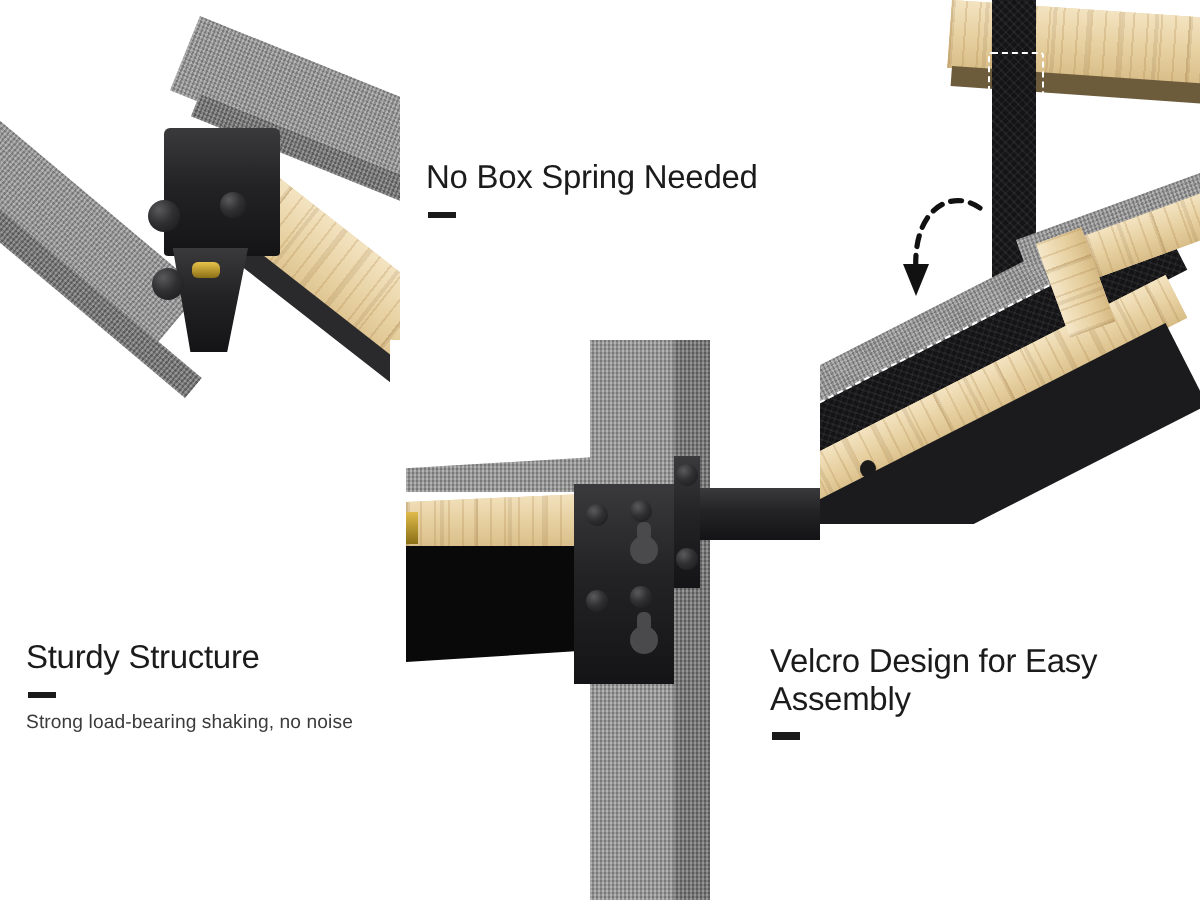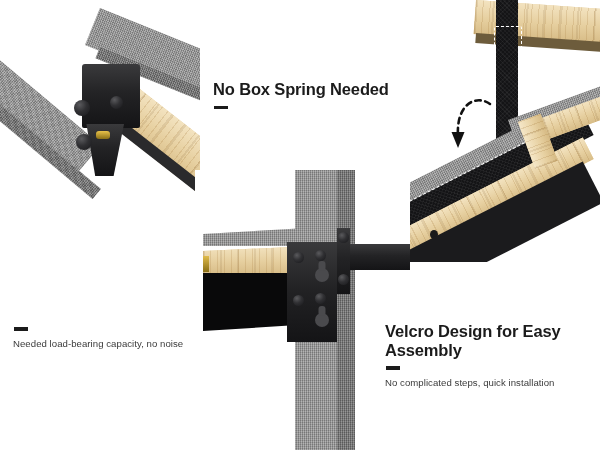--- a/index.html
+++ b/index.html
@@ -48,21 +48,21 @@
       repeating-linear-gradient(45deg,rgba(255,255,255,.05) 0 1px,rgba(0,0,0,0) 1px 3px),
       repeating-linear-gradient(-45deg,rgba(255,255,255,.04) 0 1px,rgba(0,0,0,0) 1px 3px);
   }
   .bolt{position:absolute;border-radius:50%;background:radial-gradient(circle at 35% 30%,#5a5a5d 0%,#303033 45%,#17171a 100%);}
   .keyhole{position:absolute;background:#4a4a4d;border-radius:50%;}
   .keyhole:after{content:"";position:absolute;left:50%;transform:translateX(-50%);top:-7px;width:7px;height:10px;background:#4a4a4d;border-radius:3px;}
 
   
   .block{position:absolute;}
   .title{
-    font-size:16.5px;font-weight:bold;color:#1b1b1b;
+    font-size:16.5px;font-weight:normal;color:#1b1b1b;
     letter-spacing:-.15px;line-height:18.5px;margin:0;
   }
   .rule{width:14px;height:3.5px;background:#1b1b1b;margin:7px 0 7px 1px;}
   .sub{font-size:9.6px;color:#3b3b3b;line-height:12px;margin:0;letter-spacing:.05px;}
 </style>
 </head>
 <body>
 
 <div class="stage">
 
@@ -163,23 +163,23 @@
     <div style="position:absolute;left:8px;top:86px;width:6px;height:16px;
                 background:linear-gradient(180deg,#e0bb4b,#8a6f16);"></div>
   </div>
 
   <div class="block" style="left:213px;top:80px;width:215px;">
     <div class="title">No Box Spring Needed</div>
     <div class="rule"></div>
   </div>
 
   <div class="block" style="left:13px;top:320px;width:200px;">
+    <div class="title">Sturdy Structure</div>
     <div class="rule"></div>
-    <div class="sub">Needed load-bearing capacity, no noise</div>
+    <div class="sub">Strong load-bearing shaking, no noise</div>
   </div>
 
   <div class="block" style="left:385px;top:322px;width:190px;">
     <div class="title">Velcro Design for Easy Assembly</div>
     <div class="rule"></div>
-    <div class="sub">No complicated steps, quick installation</div>
   </div>
 
 </div>
 
 </body></html>

